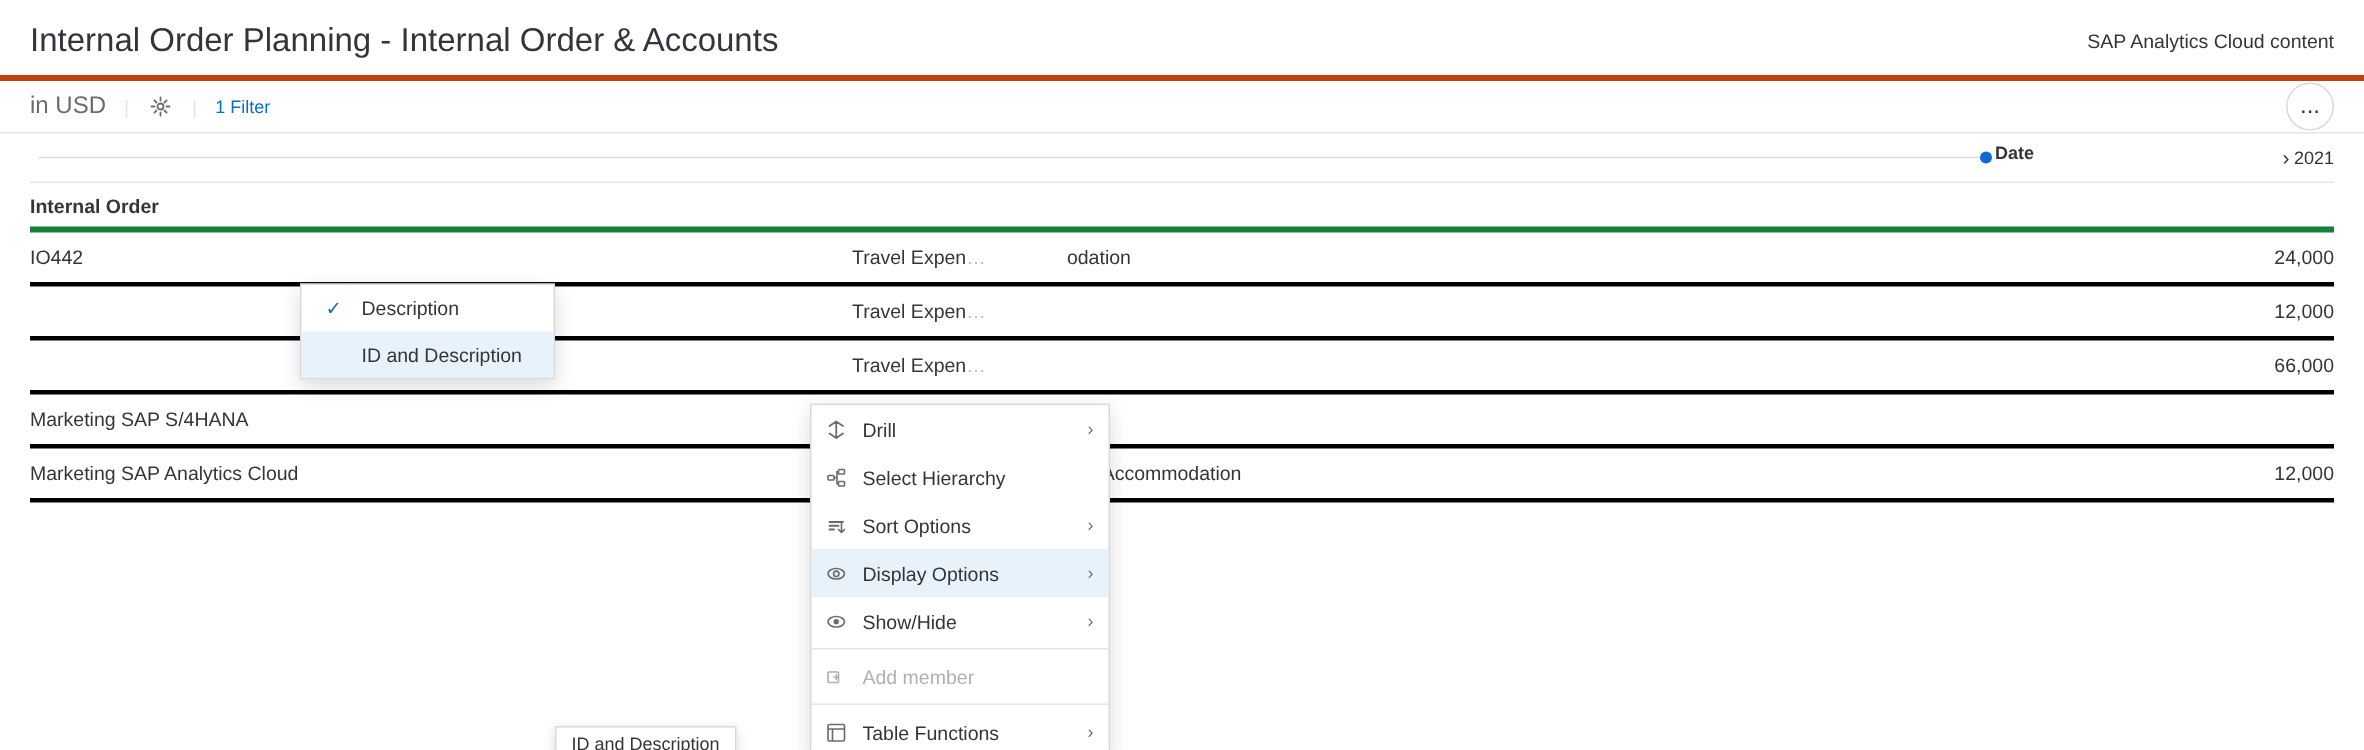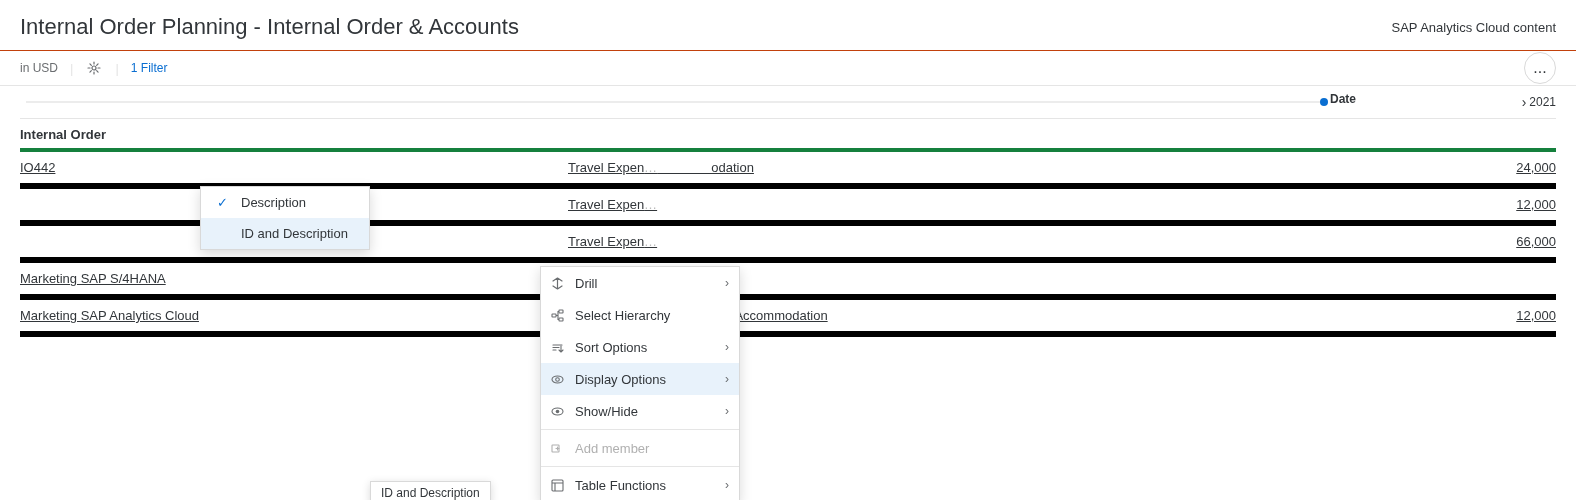--- a/index.html
+++ b/index.html
@@ -12,21 +12,21 @@
       min-height: 500px;
       overflow: hidden;
     }
 
     
     .page-header {
       display: flex;
       align-items: center;
       justify-content: space-between;
       padding: 14px 20px 10px 20px;
-      border-bottom: 1px solid #c2410c;
+      border-bottom: 4px solid #c2410c;
     }
     .page-title {
       font-size: 22px;
       font-weight: 400;
       color: #32363a;
     }
     .sap-brand {
       font-size: 13px;
       color: #f0ab00;
       font-weight: 600;
@@ -39,21 +39,21 @@
     
     .toolbar {
       display: flex;
       align-items: center;
       padding: 8px 20px;
       border-bottom: 1px solid #e5e5e5;
       gap: 8px;
       position: relative;
     }
     .toolbar-text {
-      font-size: 12px;
+      font-size: 16px;
       color: #6a6d70;
     }
     .toolbar-separator {
       color: #e5e5e5;
       margin: 0 4px;
     }
     .toolbar-filter {
       font-size: 12px;
       color: #0a6ed1;
       cursor: pointer;
@@ -120,24 +120,23 @@
       color: #32363a;
       background: #e8f2fb;
       padding: 0 8px;
       border-left: 2px solid #0a6ed1;
       border-right: 2px solid #0a6ed1;
     }
 
     
     .data-row {
       display: flex;
-      align-items: flex-end;
-      border-bottom: 6px solid #000000;
+      align-items: center;
+      border-bottom: 3px solid #000000;
       min-height: 36px;
-      text-decoration: underline;
     }
     .cell-internal-order {
       width: 540px;
       font-size: 13px;
       color: #32363a;
       padding: 8px 0;
     }
     .cell-gl-account {
       flex: 1;
       font-size: 13px;

